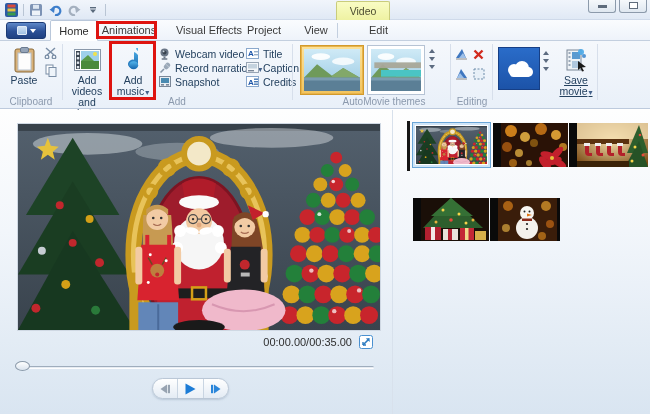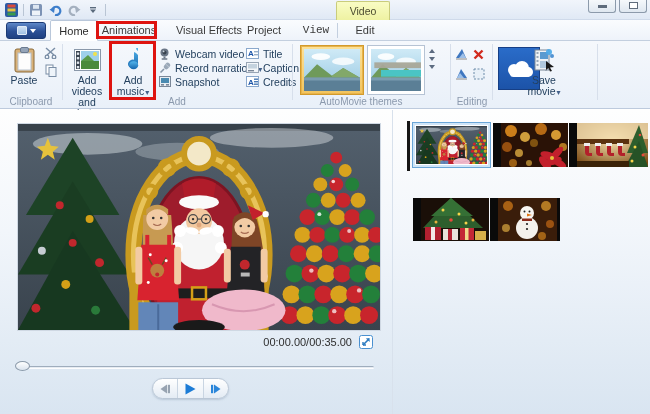--- a/index.html
+++ b/index.html
@@ -419,23 +419,23 @@
 
 <div class="tabrow">
   <div class="appbtn">
     <span class="grid"></span>
     <span class="car"></span>
   </div>
   <div class="tab active" style="left:50px;width:48px;">Home</div>
   <div class="tab" style="left:99px;width:60px;">Animations</div>
   <div class="tab" style="left:165px;width:72px;margin-left:8px;">Visual Effects</div>
   <div class="tab" style="left:242px;width:44px;">Project</div>
-  <div class="tab" style="left:296px;width:40px;font-family:Liberation Mono, monospace;">View</div>
+  <div class="tab" style="left:296px;width:40px;">View</div>
   <div class="tab-sep"></div>
-  <div class="tab" style="left:342px;width:46px;">Edit</div>
+  <div class="tab" style="left:342px;width:46px;text-align:right;">Edit</div>
 </div>
 
 <div class="ribbon">
 
   <div class="bigbtn" style="left:6px;width:36px;">
     <div class="bicon">
       <svg width="21" height="26" viewBox="0 0 21 26">
           <rect x="1" y="2" width="19" height="23" rx="2" fill="#d9b27a" stroke="#8a6a3a"></rect>
           <rect x="4" y="6" width="13" height="17" fill="#fdfdfd" stroke="#b8c2ce"></rect>
           <rect x="6.5" y="0.5" width="8" height="5" rx="1.5" fill="#95a4b8" stroke="#6a7a90"></rect>
@@ -569,21 +569,21 @@
         <use href="#theme-scene"></use>
         <rect x="4" y="14" width="56" height="6" fill="#a8a698" opacity=".95"></rect>
         <rect x="12" y="22" width="48" height="7" fill="#4ac4c4"></rect>
       </svg>
   </div>
   <div class="gal-arrows" style="left:429px;top:8px;">
     <span class="tri-up"></span>
     <span class="tri-dn"></span>
     <span><span class="tri-bar"></span><span class="tri-dn" style="display:block"></span></span>
   </div>
-  <div class="grp-label" style="left:285px;width:152px;text-align:center;">AutoMovie themes</div>
+  <div class="grp-label" style="left:308px;width:152px;text-align:center;">AutoMovie themes</div>
   <div class="rsep" style="left:450px;"></div>
 
   <div class="mini" style="position:absolute;left:455px;top:7px;">
     <svg width="13" height="12" viewBox="0 0 13 12">
         <polygon points="1,10 7,1 11,10" fill="#3f77c0"></polygon>
         <polygon points="4,10 8,5 11,10" fill="#9ec0e8"></polygon>
         <line x1="1" y1="11" x2="12" y2="11" stroke="#888" stroke-width="1"></line>
       </svg>
   </div>
   <div class="mini" style="position:absolute;left:472px;top:7px;">
@@ -612,21 +612,21 @@
         <circle cx="18" cy="8" r="7" fill="#fff"></circle>
         <circle cx="24" cy="12" r="5" fill="#fff"></circle>
         <rect x="6" y="10" width="20" height="7" rx="3.5" fill="#fff"></rect>
       </svg>
   </div>
   <div class="gal-arrows" style="left:543px;top:10px;">
     <span class="tri-up"></span>
     <span class="tri-dn"></span>
     <span><span class="tri-bar"></span><span class="tri-dn" style="display:block"></span></span>
   </div>
-  <div class="bigbtn" style="left:524px;width:40px;">
+  <div class="bigbtn" style="left:556px;width:40px;text-decoration:underline;">
     <div class="bicon">
       <svg width="22" height="24" viewBox="0 0 22 24">
           <rect x="2" y="2" width="14" height="20" fill="#eef2f6" stroke="#7a8798"></rect>
           <rect x="3.5" y="4" width="2" height="2" fill="#9aa8b8"></rect>
           <rect x="3.5" y="8" width="2" height="2" fill="#9aa8b8"></rect>
           <rect x="3.5" y="12" width="2" height="2" fill="#9aa8b8"></rect>
           <rect x="3.5" y="16" width="2" height="2" fill="#9aa8b8"></rect>
           <rect x="7" y="4" width="8" height="7" fill="#5a9ad0"></rect>
           <rect x="7" y="13" width="8" height="7" fill="#b0c8de"></rect>
           <circle cx="16" cy="4" r="3" fill="#49a8e8" opacity=".9"></circle>

